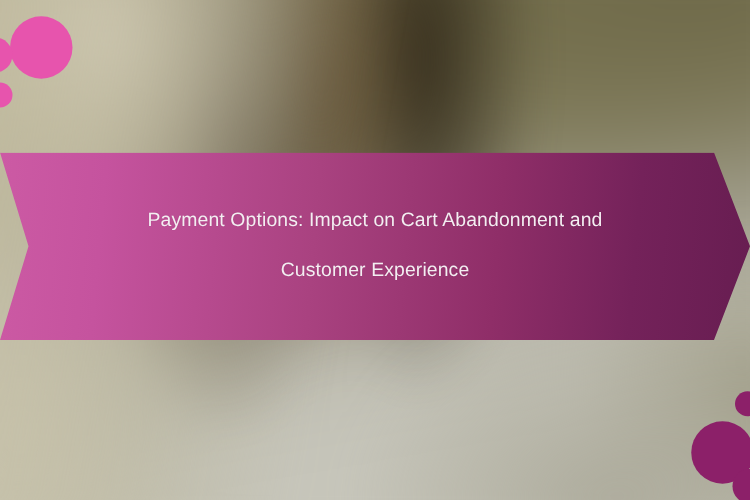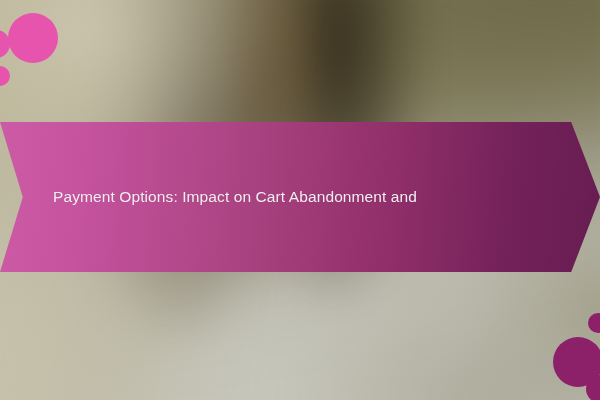--- a/index.html
+++ b/index.html
@@ -65,20 +65,21 @@
     clip-path: polygon(
       0% 0%,
       95.2% 0%,
       100% 50%,
       95.2% 100%,
       0% 100%,
       3.8% 50%
     );
     display: flex;
     flex-direction: column;
+    align-items: center;
     justify-content: center;
   }
   .banner-title {
     color: #f4eef2;
     font-size: 15.5px;
     line-height: 40px;
     font-weight: 400;
     text-align: center;
     letter-spacing: .1px;
     width: 470px;
@@ -102,16 +103,17 @@
       <div class="dot" style="left: -18px; top: 30px; width: 28px; height: 28px; background: rgb(231, 84, 173);"></div>
       <div class="dot" style="left: -10px; top: 66px; width: 20px; height: 20px; background: rgb(231, 84, 173);"></div>
       <div class="dot" style="left: 553px; top: 337px; width: 50px; height: 50px; background: rgb(140, 32, 105);"></div>
       <div class="dot" style="left: 586px; top: 375px; width: 28px; height: 28px; background: rgb(140, 32, 105);"></div>
       <div class="dot" style="left: 588px; top: 313px; width: 20px; height: 20px; background: rgb(140, 32, 105);"></div>
     </div>
 
   <div class="banner">
     <div class="banner-title">
       <span class="title-line">Payment Options: Impact on Cart Abandonment and</span>
+      <span class="title-line">Customer Experience</span>
     </div>
   </div>
 
 </div>
 
 </body></html>

